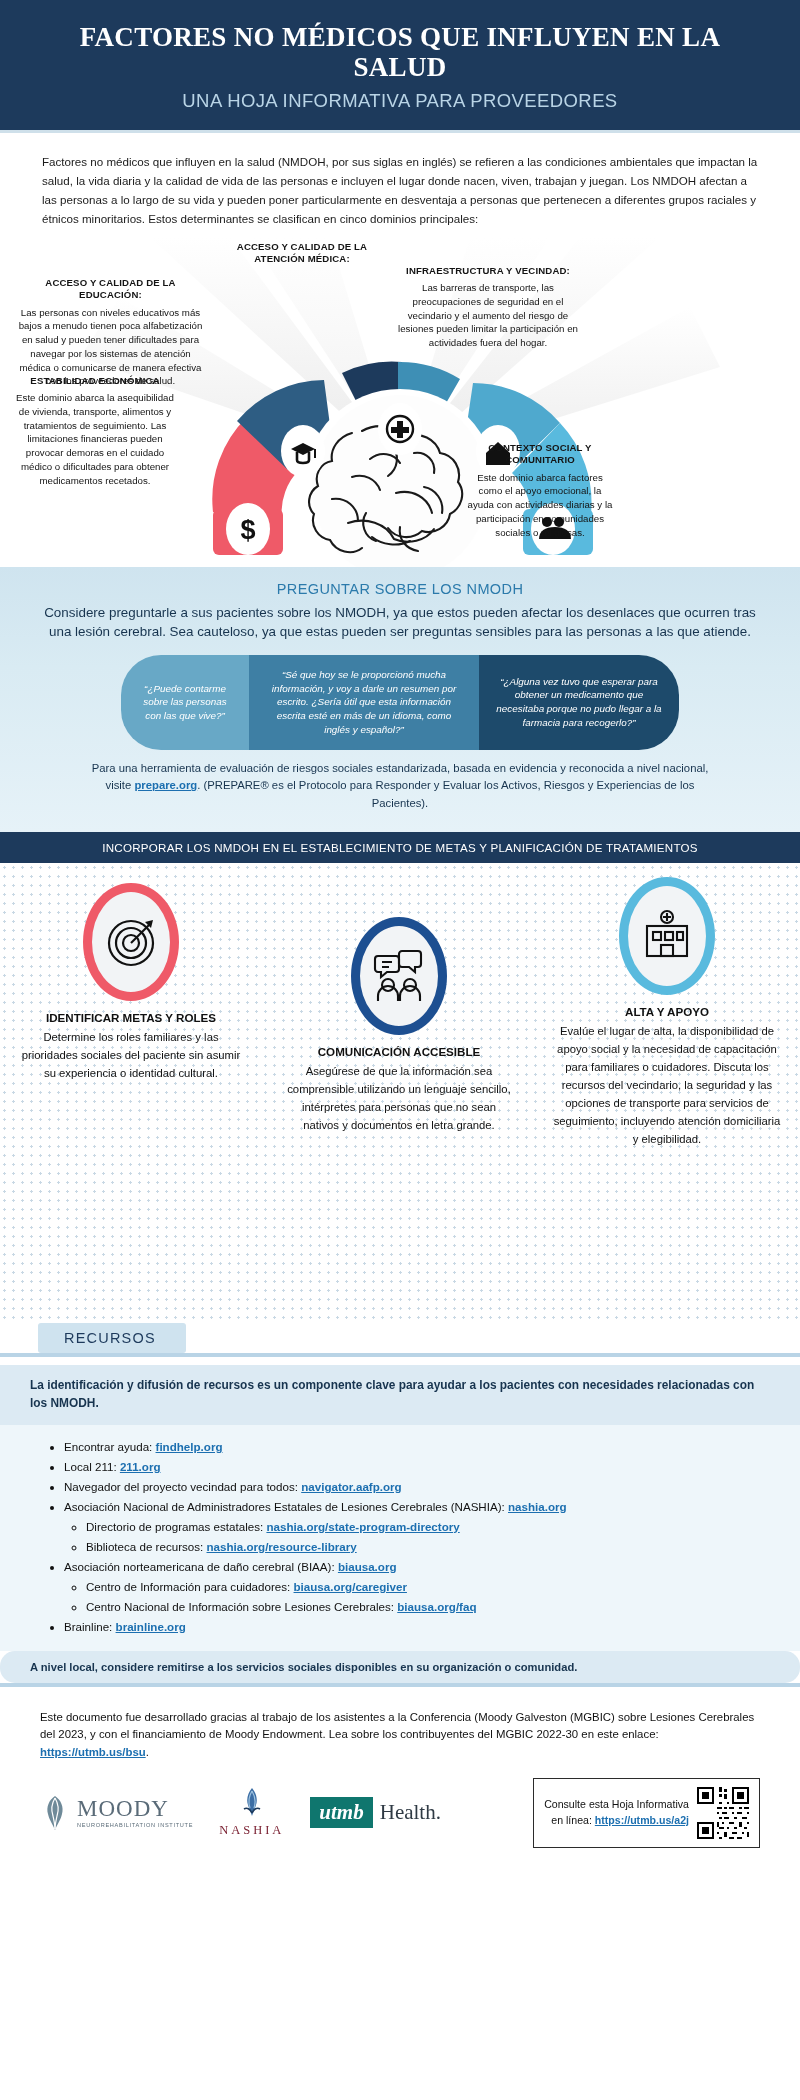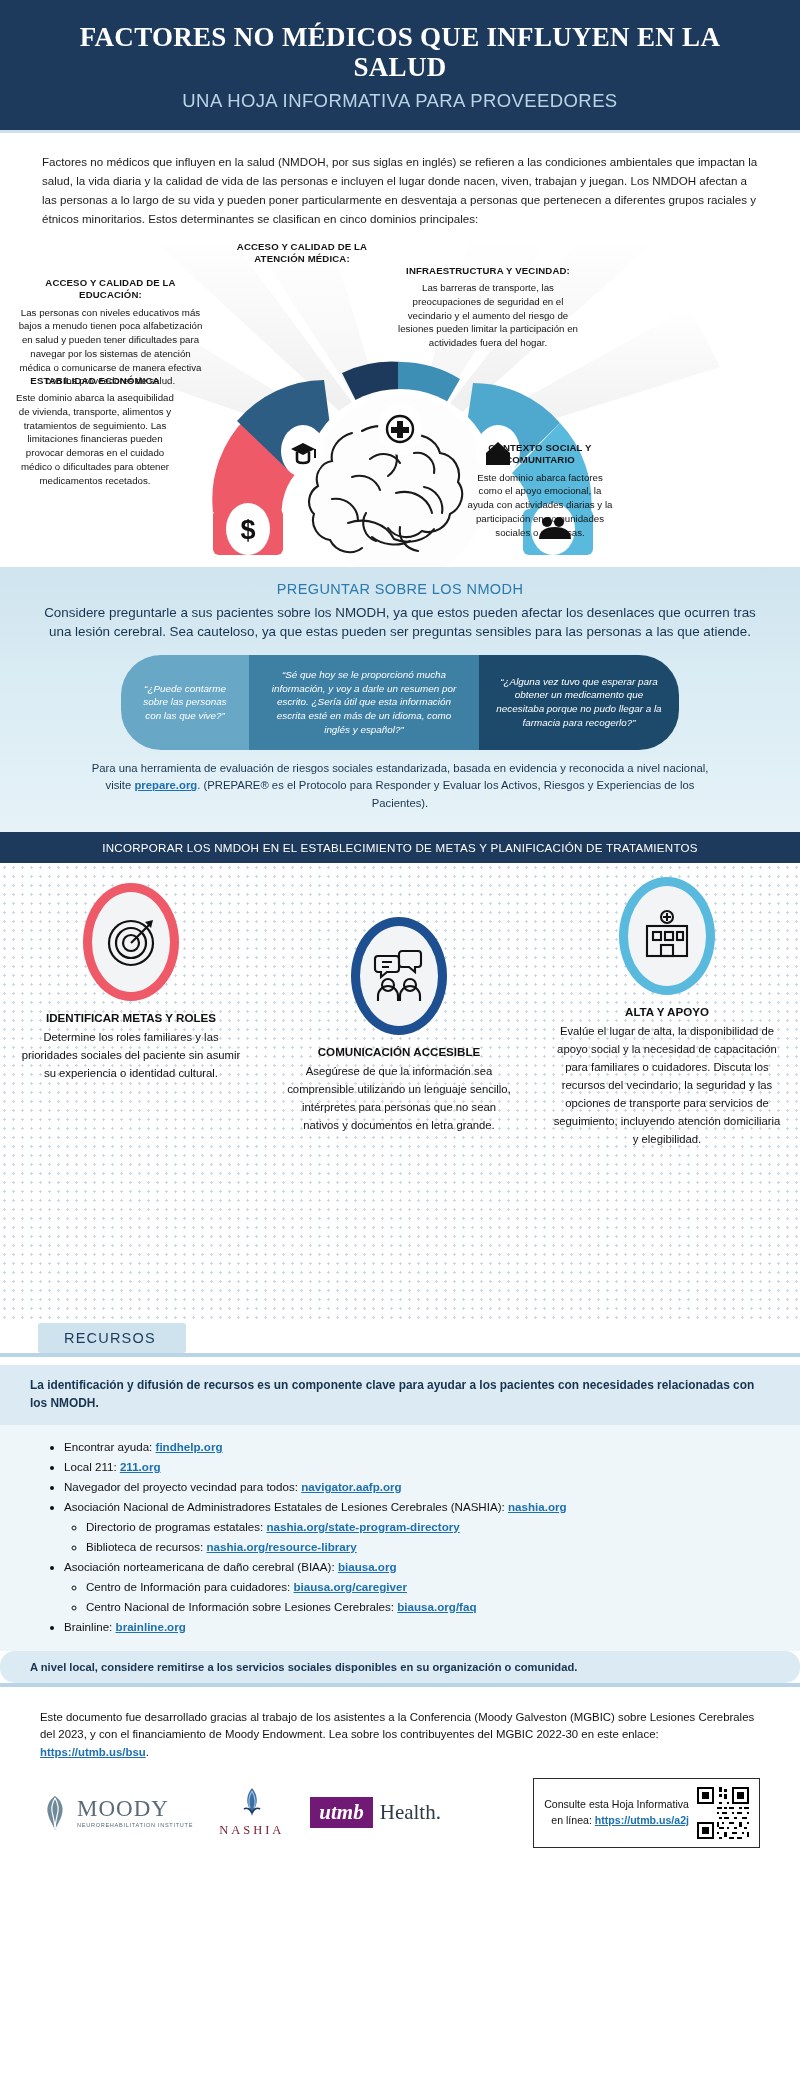--- a/index.html
+++ b/index.html
@@ -269,21 +269,21 @@
     font-size: 5.6px; color: #5a6b78; letter-spacing: .7px; margin-top: 2px;
   }
   .logo-nashia { text-align: center; }
   .nashia-mark { width: 28px; height: 30px; margin: 0 auto; }
   .nashia-text {
     font-family: "Liberation Serif", serif;
     font-size: 12.5px; color: #7b2233; letter-spacing: 3px; margin-top: 2px;
   }
   .logo-utmb { display: flex; align-items: center; }
   .utmb-box {
-    background: #701a75; color: #fff;
+    background: #0f766e; color: #fff;
     font-family: "Liberation Serif", serif;
     font-style: italic; font-weight: bold;
     font-size: 21px; padding: 5px 9px; line-height: 1;
   }
   .utmb-h {
     font-family: "Liberation Serif", serif;
     font-size: 21px; color: #2f3a44; margin-left: 7px;
   }
   .qr-box {
     margin-left: auto;

